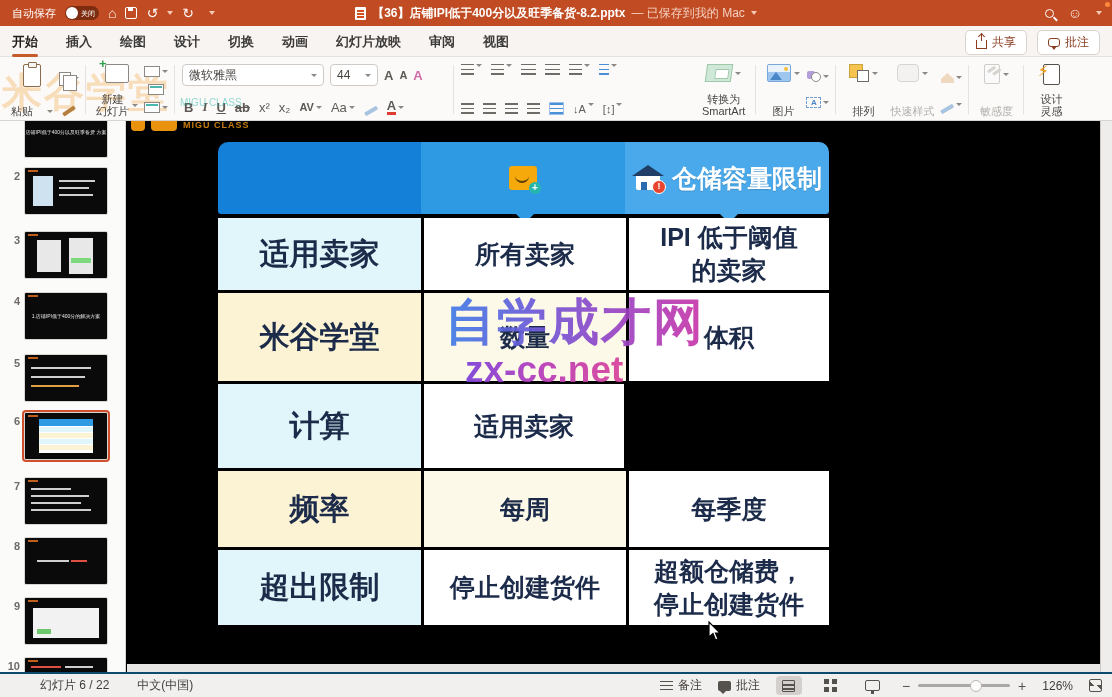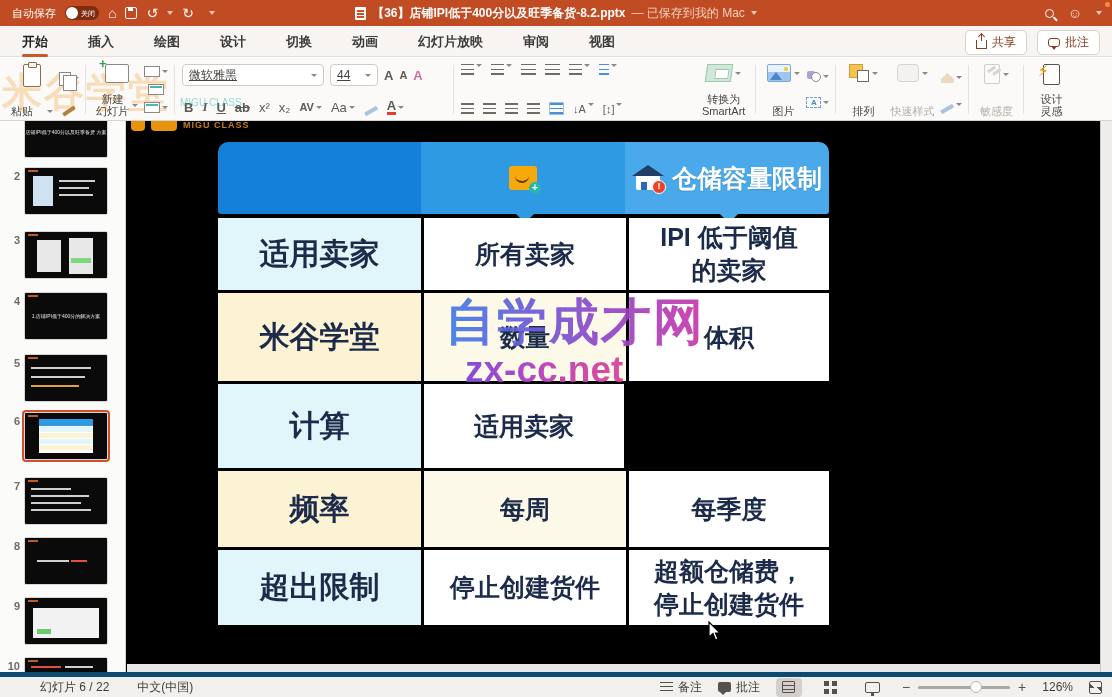--- a/index.html
+++ b/index.html
@@ -22,21 +22,21 @@
   .doc-ico:before { content:""; position:absolute; left:2px; top:3px; width:7px; height:2px; background:#d2501f; box-shadow:0 3px 0 #d2501f, 0 6px 0 #d2501f; }
   .tb-title { font-size:12px; font-weight:bold; }
   .tb-status { font-size:12px; color:#f4cfc0; }
   .tb-right { position:absolute; right:10px; top:0; height:26px; display:flex; align-items:center; gap:14px; }
   .search-ico { width:9px; height:9px; border:1.5px solid #fff; border-radius:50%; position:relative; }
   .search-ico:before { content:""; position:absolute; left:7px; top:8px; width:5px; height:1.5px; background:#fff; transform:rotate(45deg); }
   .notif-dot { position:absolute; right:2px; top:2px; width:5px; height:5px; border-radius:50%; background:#ff8a3c; }
 
   
   .tabrow { position:absolute; left:0; top:26px; width:1112px; height:31px; background:#f7f4f2; border-bottom:1px solid #e4e0dd; display:flex; align-items:center; }
-  .tabs { display:flex; align-items:center; padding-left:22px; gap:40px; }
+  .tabs { display:flex; align-items:center; padding-left:12px; gap:28px; }
   .tab { font-size:13px; color:#3c3a38; font-weight:bold; padding:6px 0 5px; cursor:default; position:relative; }
   .tab.active { color:#201e1c; }
   .tab.active:after { content:""; position:absolute; left:0; right:0; bottom:-1px; height:3px; background:#c55a2a; border-radius:2px; }
   .tab-actions { position:absolute; right:12px; top:4px; display:flex; gap:10px; }
   .chip { display:flex; align-items:center; gap:5px; border:1px solid #d8d3cf; background:#fff; border-radius:5px; padding:3px 10px; font-size:12px; color:#8a3c20; }
   .share-ico { width:11px; height:9px; border:1.2px solid #8a3c20; border-top:none; position:relative; margin-top:3px; }
   .share-ico:before { content:""; position:absolute; left:4px; top:-6px; width:1.2px; height:7px; background:#8a3c20; }
   .share-ico:after { content:""; position:absolute; left:2px; top:-6px; width:4px; height:4px; border-left:1.2px solid #8a3c20; border-top:1.2px solid #8a3c20; transform:rotate(45deg); }
   .bubble-ico { width:12px; height:9px; border:1.2px solid #8a3c20; border-radius:3px; position:relative; }
   .bubble-ico:before { content:""; position:absolute; left:2px; bottom:-4px; width:0; height:0; border-left:3px solid transparent; border-right:3px solid transparent; border-top:4px solid #8a3c20; }
@@ -55,21 +55,21 @@
   .clipboard:before { content:""; position:absolute; left:4px; top:-3px; width:7px; height:4px; background:#f7f4f1; border:1.4px solid #8a6d4f; border-radius:1px; }
   .copy-ico { width:12px; height:14px; border:1.3px solid #8c8884; background:#fff; position:relative; }
   .copy-ico:before { content:""; position:absolute; left:2.5px; top:2.5px; width:12px; height:14px; border:1.3px solid #8c8884; background:#fff; }
   .brush-ico { width:14px; height:4px; background:#b5803e; transform:rotate(-35deg); border-radius:1px; position:relative; top:6px; }
   .slide-new { width:24px; height:19px; border:1.5px solid #8c8884; background:#fff; border-radius:2px; position:relative; }
   .slide-new:before { content:"+"; position:absolute; left:-7px; top:-9px; color:#2e9e4f; font-size:13px; font-weight:bold; }
   .mini-layout { width:16px; height:11px; border:1.2px solid #8c8884; background:#fff; position:relative; }
   .mini-layout.teal:before { content:""; position:absolute; left:1px; top:1px; right:1px; height:2px; background:#4db6ac; }
   .smallcol { display:flex; flex-direction:column; justify-content:space-around; align-items:center; padding:2px 1px; }
   .row2col { display:flex; flex-direction:column; justify-content:space-between; padding:3px 2px; }
-  .fontbox { display:flex; align-items:center; justify-content:space-between; border:1px solid #cfcac6; border-radius:4px; background:#fff; height:22px; padding:0 6px; font-size:12px; color:#474440;text-decoration:underline; }
+  .fontbox { display:flex; align-items:center; justify-content:space-between; border:1px solid #cfcac6; border-radius:4px; background:#fff; height:22px; padding:0 6px; font-size:12px; color:#474440; }
   .fx { font-size:13px; color:#5d5955; font-weight:bold; }
   .fx.i { font-style:italic; font-family:"Liberation Serif",serif; }
   .fx.u { text-decoration:underline; }
   .fx.s { text-decoration:line-through; font-weight:bold; }
   .iconrow { display:flex; align-items:center; gap:9px; }
   .lines { width:13px; height:11px; background:repeating-linear-gradient(to bottom,#6f6b67 0 1.5px,transparent 1.5px 4.6px); }
   .lines.blue { background:repeating-linear-gradient(to bottom,#4a90d9 0 1.5px,transparent 1.5px 4.6px); }
   .smartart-ico { width:26px; height:18px; background:#cfe8d8; border:1px solid #9ec7ab; position:relative; transform:skewX(-8deg); }
   .smartart-ico:before { content:""; position:absolute; right:2px; bottom:2px; width:12px; height:8px; background:#fff; border:1px solid #9ec7ab; }
   .pic-ico { width:24px; height:18px; border:1.2px solid #7aa8d8; border-radius:2px; background:linear-gradient(180deg,#eaf3fc 45%,#9fc6ef 45%); position:relative; }
@@ -132,21 +132,21 @@
   .bg-cyan { background:#e0f6fa; }
   .bg-cream { background:#fcf3d4; }
   .bg-midcream { background:#fdf9e9; }
 
   .wm1 { position:absolute; left:318px; top:168px; font-size:50px; font-weight:bold; letter-spacing:2px; background:linear-gradient(90deg,#3f7de8,#6a5ad8,#9a43c4,#cc37a8); -webkit-background-clip:text; background-clip:text; color:transparent; opacity:.92; }
   .wm2 { position:absolute; left:338px; top:228px; font-size:37px; font-weight:bold; background:linear-gradient(90deg,#7a3fd8,#b83ab8,#d8409a); -webkit-background-clip:text; background-clip:text; color:transparent; opacity:.92; }
 
   .cursor { position:absolute; left:578px; top:500px; }
 
   
-  .statusbar { position:absolute; left:0; top:672px; width:1112px; height:25px; background:#f2f0ef; border-top:5px solid #0c4a6e; display:flex; align-items:center; font-size:12px; color:#403d3a; }
+  .statusbar { position:absolute; left:0; top:672px; width:1112px; height:25px; background:#f2f0ef; border-top:2px solid #0c4a6e; display:flex; align-items:center; font-size:12px; color:#403d3a; }
   .sb-left { display:flex; gap:28px; padding-left:40px; }
   .sb-right { position:absolute; right:10px; display:flex; align-items:center; gap:16px; }
   .sb-item { display:flex; align-items:center; gap:5px; }
   .notes-ico { width:13px; height:10px; background:repeating-linear-gradient(to bottom,#55514d 0 1.5px,transparent 1.5px 4px); }
   .sb-bubble { width:13px; height:10px; background:#55514d; border-radius:2px; position:relative; }
   .sb-bubble:before { content:""; position:absolute; left:2px; bottom:-3px; border-left:3px solid transparent; border-right:3px solid transparent; border-top:3px solid #55514d; }
   .view-btn { width:26px; height:19px; border-radius:4px; display:flex; align-items:center; justify-content:center; }
   .view-btn.sel { background:#d2cfcd; }
   .normal-ico { width:13px; height:12px; border:1.4px solid #55514d; border-radius:1px; background:linear-gradient(to bottom,transparent 3px,#55514d 3px,#55514d 4.5px,transparent 4.5px,transparent 7px,#55514d 7px,#55514d 8.5px,transparent 8.5px); }
   .grid4 { width:13px; height:13px; background:

